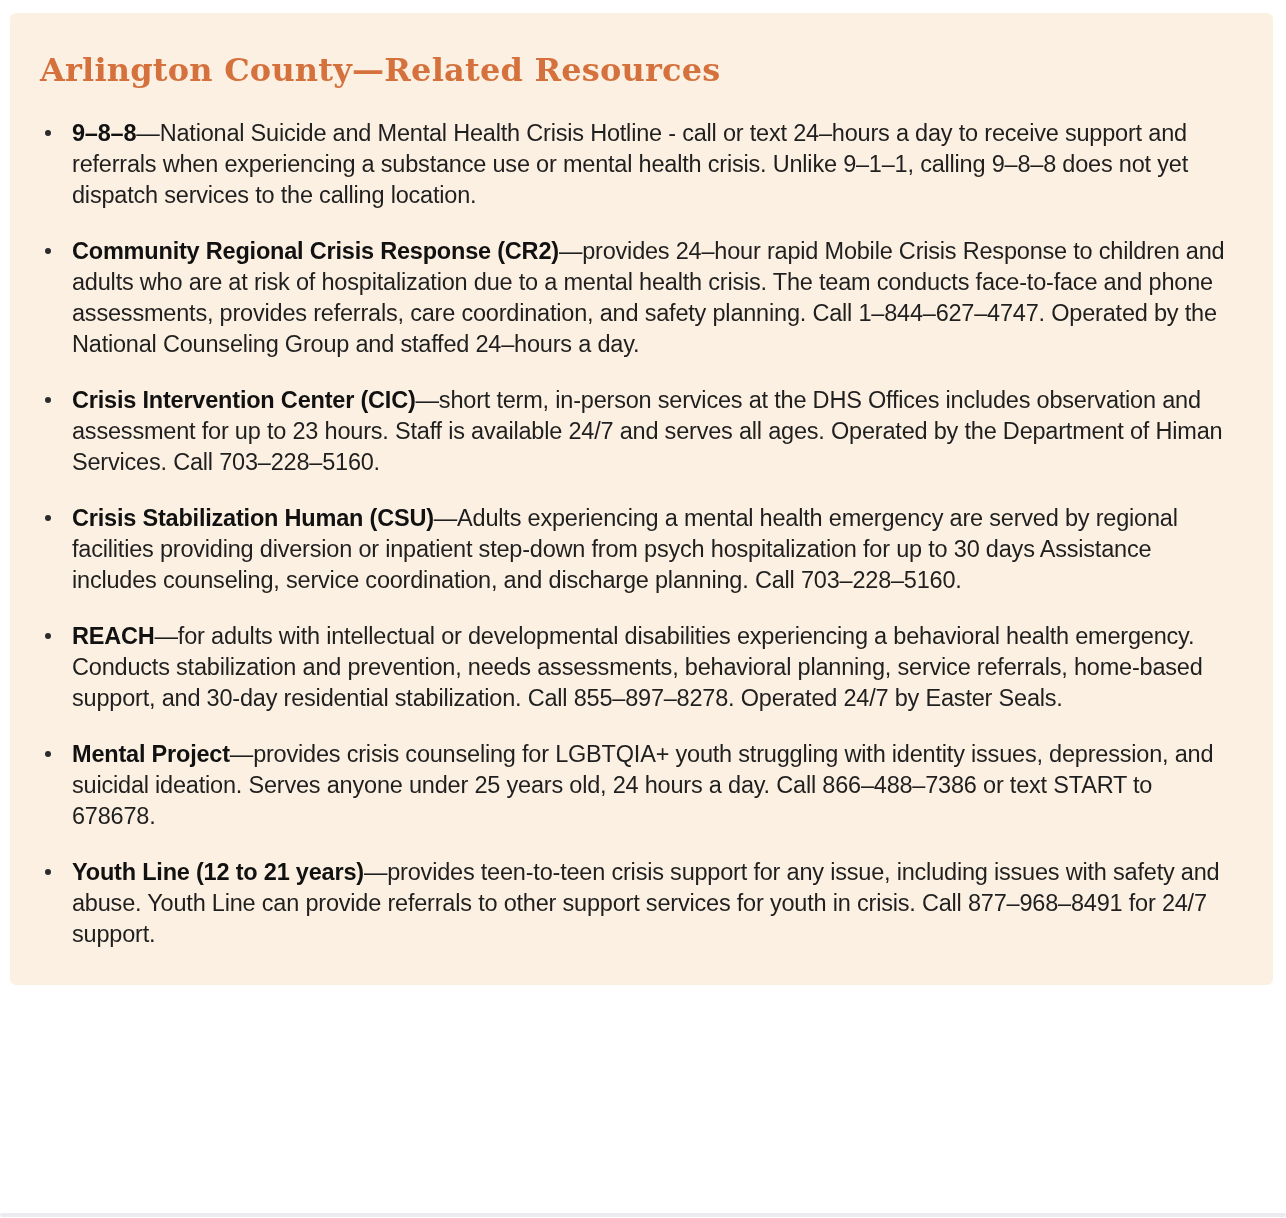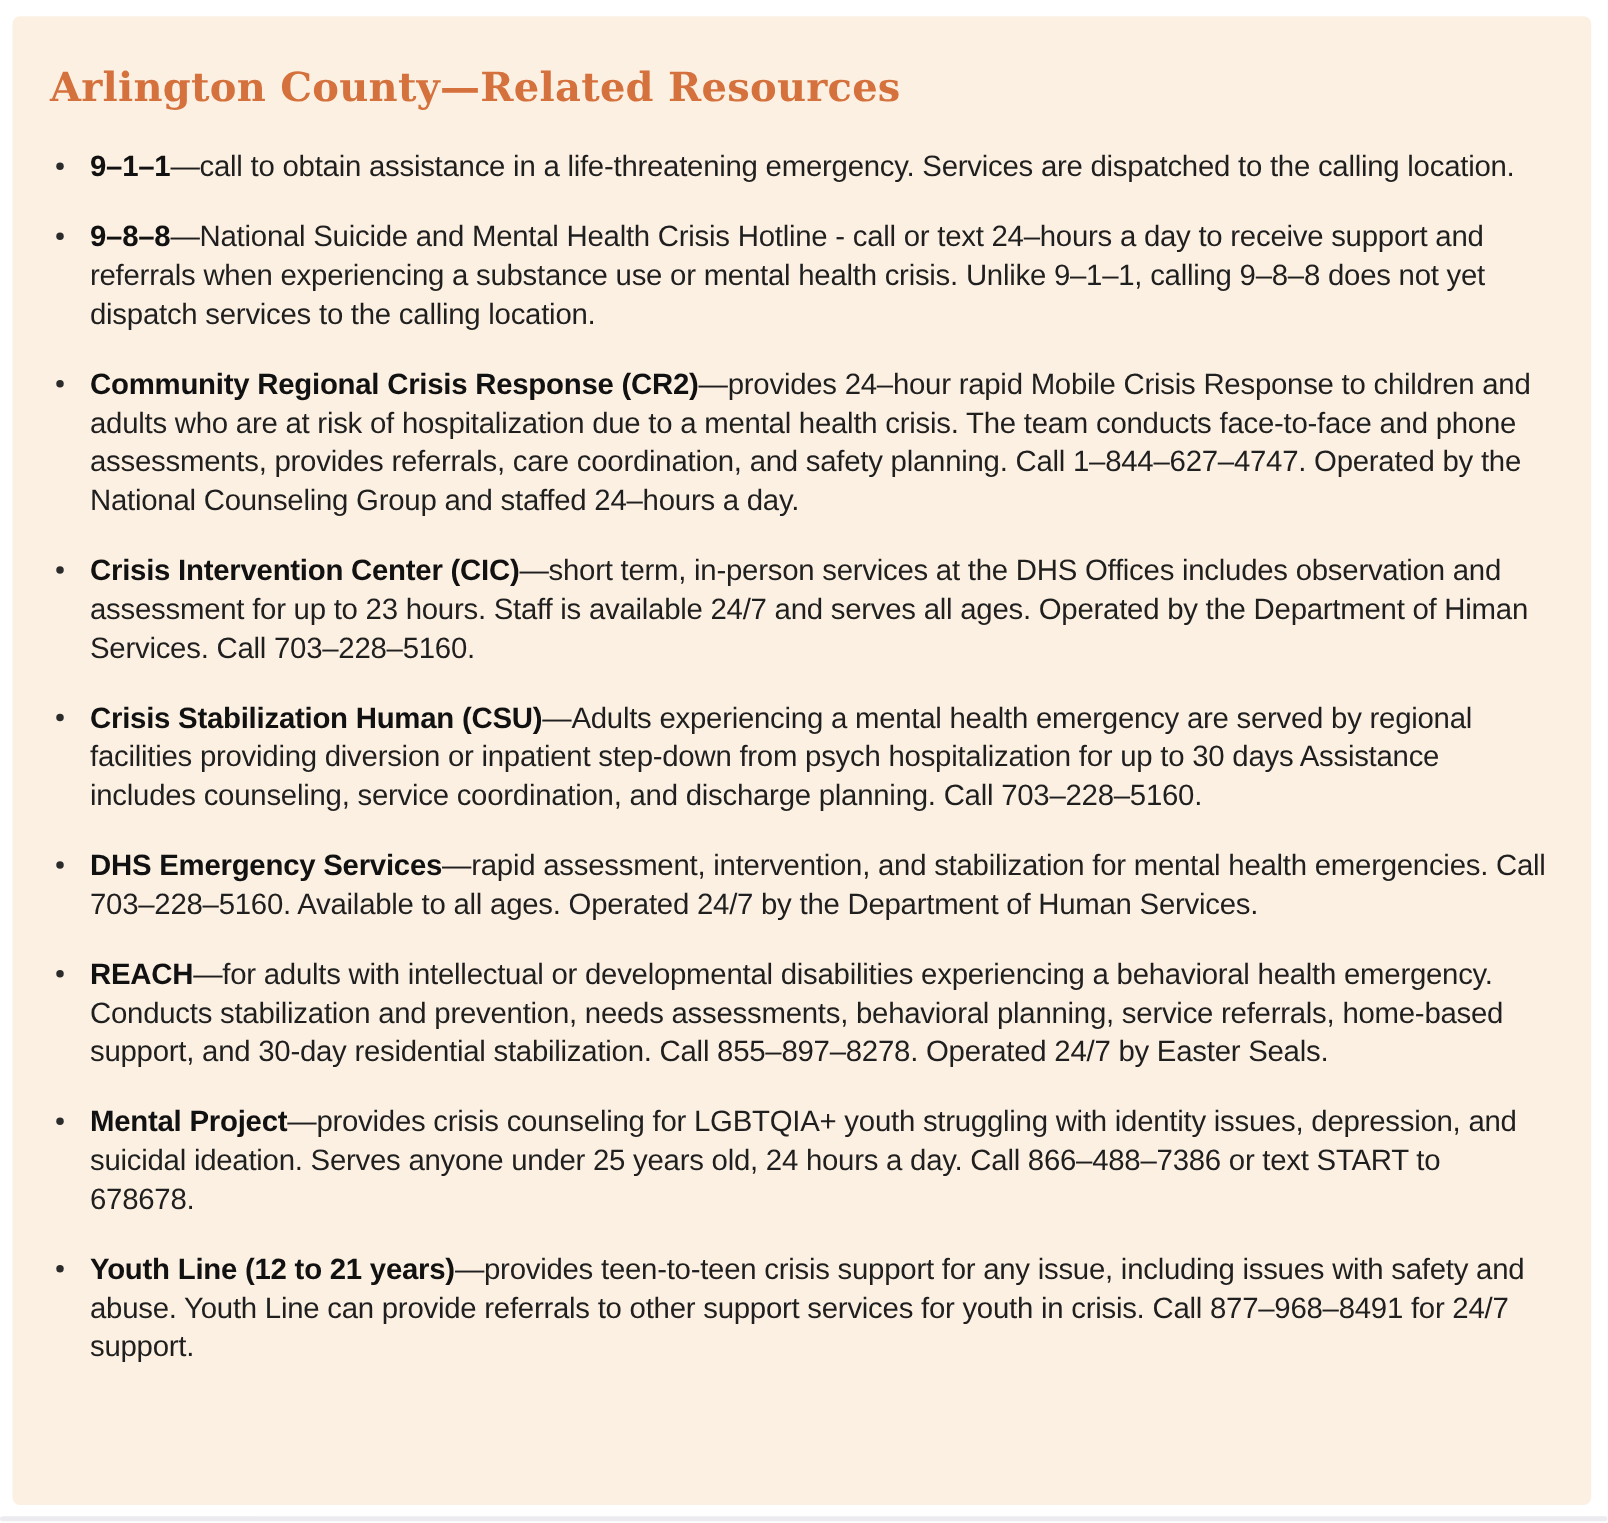--- a/index.html
+++ b/index.html
@@ -15,21 +15,21 @@
     position: relative;
     width: 1286px;
     height: 1218px;
     background: #ffffff;
   }
   .card {
     position: absolute;
     left: 10px;
     top: 13px;
     width: 1263px;
-    height: 1191px;
+    height: 972px;
     background: #fcf0e2;
     border-radius: 6px;
     box-sizing: border-box;
     padding: 40px 32px 0 30px;
   }
   h1.title {
     margin: 0;
     font-family: "DejaVu Serif", "Liberation Serif", serif;
     font-weight: 700;
     font-size: 32px;
@@ -85,41 +85,33 @@
 </head>
 <body>
 
 <div class="page">
   <div class="card">
     <h1 class="title">Arlington County—Related Resources</h1>
 
     <ul class="resources">
       <li>
         <span class="bullet"></span>
-        <p class="item-text"><strong>9–1–1</strong><span>—call to obtain assistance in a life-threatening emergency. Services are dispatched to the calling location.</span></p>
-      </li>
-      <li>
-        <span class="bullet"></span>
         <p class="item-text"><strong>9–8–8</strong><span>—National Suicide and Mental Health Crisis Hotline - call or text 24–hours a day to receive support and referrals when experiencing a substance use or mental health crisis. Unlike 9–1–1, calling 9–8–8 does not yet dispatch services to the calling location.</span></p>
       </li>
       <li>
         <span class="bullet"></span>
         <p class="item-text"><strong>Community Regional Crisis Response (CR2)</strong><span>—provides 24–hour rapid Mobile Crisis Response to children and adults who are at risk of hospitalization due to a mental health crisis. The team conducts face-to-face and phone assessments, provides referrals, care coordination, and safety planning. Call 1–844–627–4747. Operated by the National Counseling Group and staffed 24–hours a day.</span></p>
       </li>
       <li>
         <span class="bullet"></span>
         <p class="item-text"><strong>Crisis Intervention Center (CIC)</strong><span>—short term, in-person services at the DHS Offices includes observation and assessment for up to 23 hours. Staff is available 24/7 and serves all ages. Operated by the Department of Himan Services. Call 703–228–5160.</span></p>
       </li>
       <li>
         <span class="bullet"></span>
         <p class="item-text"><strong>Crisis Stabilization Human (CSU)</strong><span>—Adults experiencing a mental health emergency are served by regional facilities providing diversion or inpatient step-down from psych hospitalization for up to 30 days Assistance includes counseling, service coordination, and discharge planning. Call 703–228–5160.</span></p>
-      </li>
-      <li>
-        <span class="bullet"></span>
-        <p class="item-text"><strong>DHS Emergency Services</strong><span>—rapid assessment, intervention, and stabilization for mental health emergencies. Call 703–228–5160. Available to all ages. Operated 24/7 by the Department of Human Services.</span></p>
       </li>
       <li>
         <span class="bullet"></span>
         <p class="item-text"><strong>REACH</strong><span>—for adults with intellectual or developmental disabilities experiencing a behavioral health emergency. Conducts stabilization and prevention, needs assessments, behavioral planning, service referrals, home-based support, and 30-day residential stabilization. Call 855–897–8278. Operated 24/7 by Easter Seals.</span></p>
       </li>
       <li>
         <span class="bullet"></span>
         <p class="item-text"><strong>Mental Project</strong><span>—provides crisis counseling for LGBTQIA+ youth struggling with identity issues, depression, and suicidal ideation. Serves anyone under 25 years old, 24 hours a day. Call 866–488–7386 or text START to 678678.</span></p>
       </li>
       <li>

